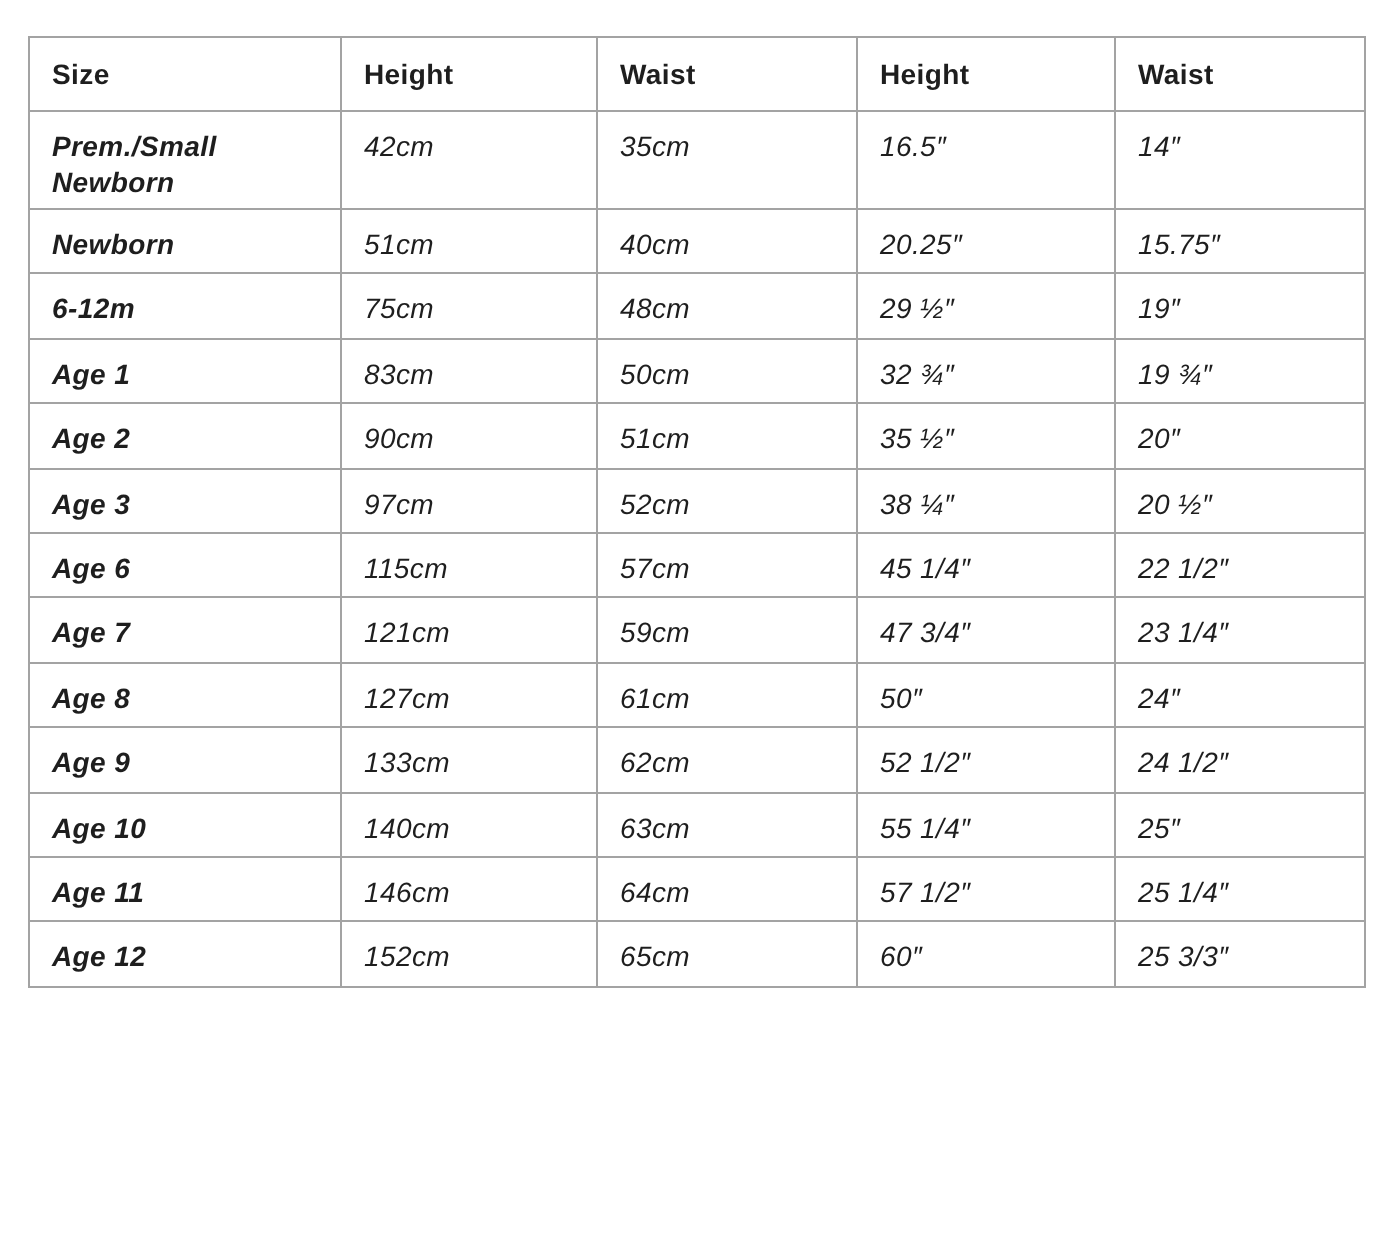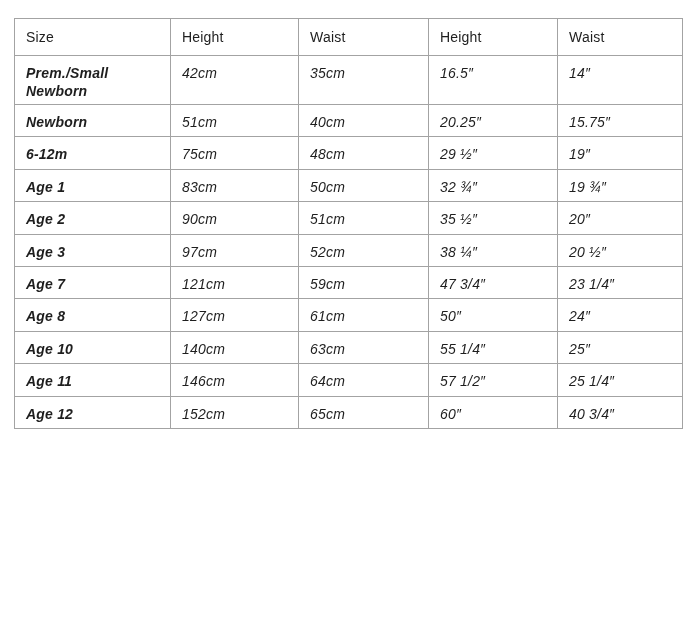--- a/index.html
+++ b/index.html
@@ -30,21 +30,21 @@
     line-height: 18px;
     text-align: left;
     vertical-align: top;
     padding: 8px 8px 4px 11px;
     letter-spacing: 0.2px;
     overflow: hidden;
     white-space: normal;
   }
   thead tr { height: 37px; }
   thead th {
-    font-weight: normal;
+    font-weight: bold;
     padding-top: 9px;
     margin-top: 36px;
   }
   tbody tr { height: 32.4px; font-style: italic; }
   tbody tr.tall { height: 48px; }
   td.size-col { font-weight: bold; }
 </style>
 </head>
 <body>
 
@@ -104,50 +104,64 @@
     <td>20″</td>
   </tr>
           <tr>
     <td class="size-col">Age 3</td>
     <td>97cm</td>
     <td>52cm</td>
     <td>38 ¼″</td>
     <td>20 ½″</td>
   </tr>
           <tr>
+    <td class="size-col">Age 6</td>
+    <td>115cm</td>
+    <td>57cm</td>
+    <td>45 1/4″</td>
+    <td>22 1/2″</td>
+  </tr>
+          <tr>
     <td class="size-col">Age 7</td>
     <td>121cm</td>
     <td>59cm</td>
     <td>47 3/4″</td>
     <td>23 1/4″</td>
   </tr>
           <tr>
     <td class="size-col">Age 8</td>
     <td>127cm</td>
     <td>61cm</td>
     <td>50″</td>
     <td>24″</td>
+  </tr>
+          <tr>
+    <td class="size-col">Age 9</td>
+    <td>133cm</td>
+    <td>62cm</td>
+    <td>52 1/2″</td>
+    <td>24 1/2″</td>
   </tr>
           <tr>
     <td class="size-col">Age 10</td>
     <td>140cm</td>
     <td>63cm</td>
     <td>55 1/4″</td>
     <td>25″</td>
   </tr>
           <tr>
     <td class="size-col">Age 11</td>
     <td>146cm</td>
     <td>64cm</td>
     <td>57 1/2″</td>
     <td>25 1/4″</td>
   </tr>
           <tr>
     <td class="size-col">Age 12</td>
     <td>152cm</td>
     <td>65cm</td>
     <td>60″</td>
-    <td>40 3/4″</td>
+    <td>25 3/3″</td>
   </tr>
         </tbody>
     </table>
   </div>
 </main>
 
 </body></html>

